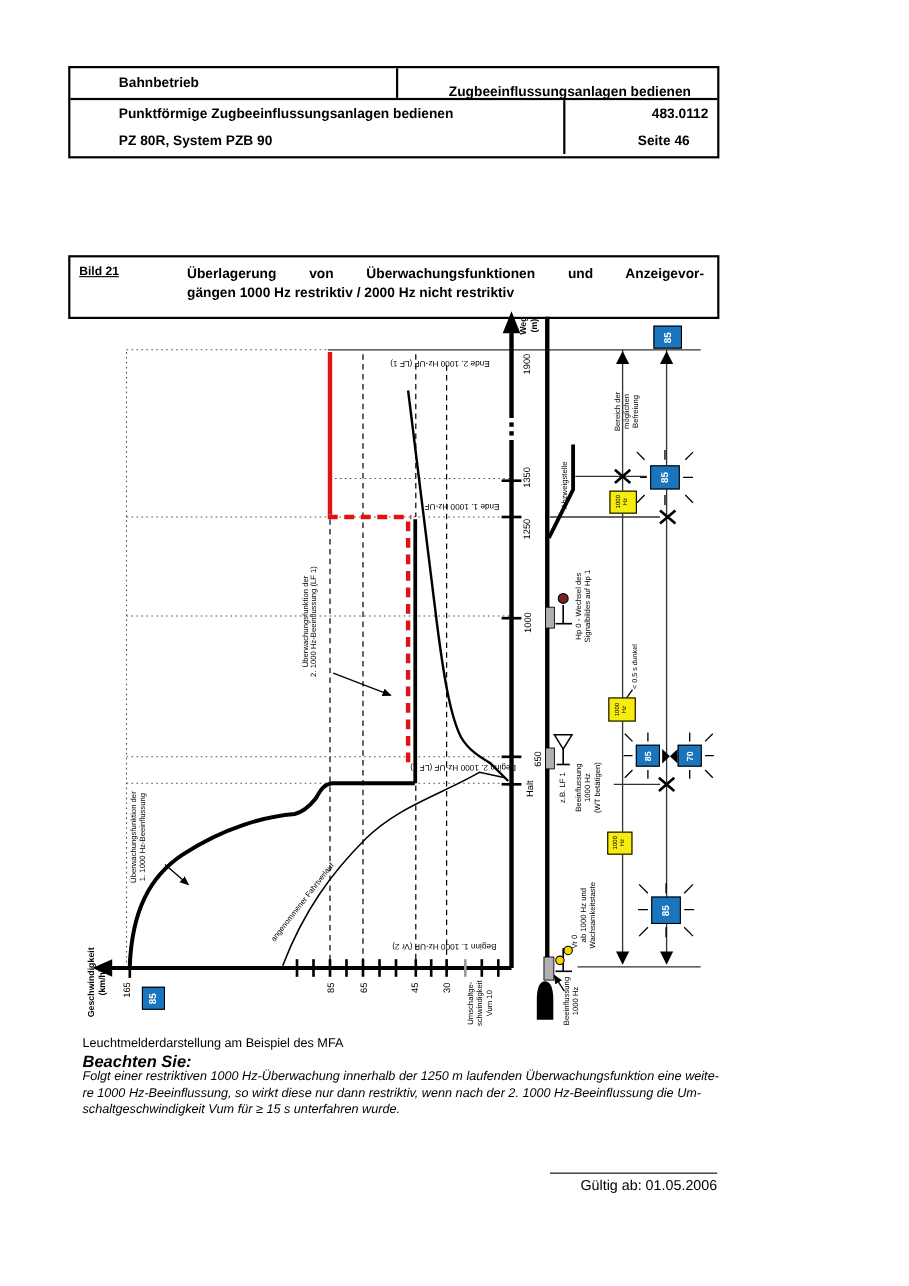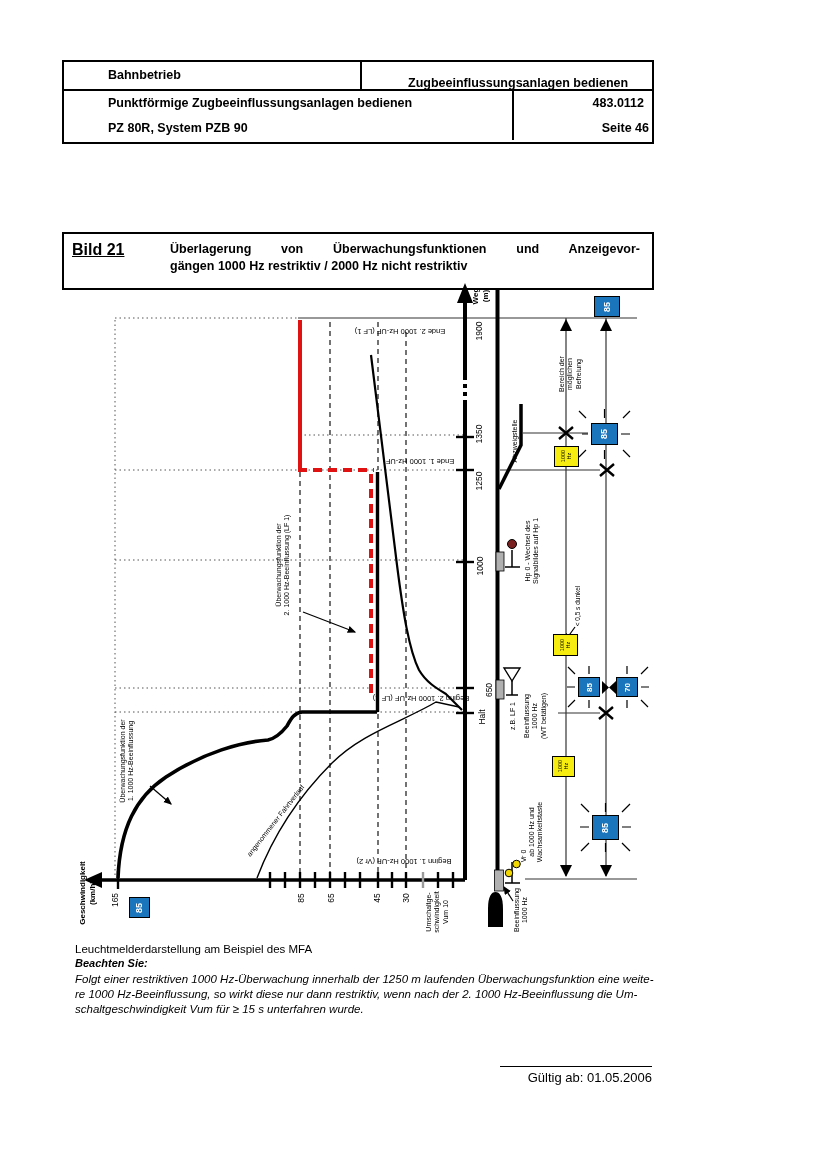--- a/index.html
+++ b/index.html
@@ -8,21 +8,21 @@
 
   
   .hdr{position:absolute;left:62px;top:60px;width:588px;height:80px;border:2px solid #000;}
   .hdr-row1{position:absolute;left:0;top:0;width:100%;height:27px;border-bottom:2px solid #000;}
   .hdr-v1{position:absolute;left:296px;top:0;width:0;height:27px;border-left:2px solid #000;}
   .hdr-v2{position:absolute;left:448px;top:29px;width:0;height:49px;border-left:2px solid #000;}
   .hdr .cell{position:absolute;font-weight:bold;font-size:12.5px;line-height:1;padding-left:36px;}
 
   
   .figbox{position:absolute;left:62px;top:232px;width:588px;height:54px;border:2px solid #000;}
-  .figlbl{position:absolute;left:8px;top:7px;font-weight:bold;font-size:16px;text-decoration:underline;}
+  .figlbl{position:absolute;left:8px;top:7px;font-weight:bold;font-size:11px;text-decoration:underline;}
   .figcap{position:absolute;left:106px;top:7px;width:470px;font-weight:bold;font-size:12.5px;line-height:1.35;}
   .figcap .j{text-align:justify;text-align-last:justify;}
 
   
   .lbl,.lbl180,.lblD{position:absolute;font-size:7px;line-height:1.2;white-space:pre-line;
        text-align:center;transform:translate(-50%,-50%) rotate(-90deg);}
   .lbl180{transform:translate(-50%,-50%) rotate(180deg);white-space:nowrap;font-size:7.5px;}
   .lblD{transform:translate(-50%,-50%) rotate(-52deg);white-space:nowrap;}
   .tick{font-size:8.5px;}
   .axt{font-weight:bold;font-size:8px;}
@@ -30,42 +30,42 @@
   
   .bluebox,.yellowbox{position:absolute;display:flex;align-items:center;justify-content:center;
        border:1px solid #000;box-sizing:border-box;}
   .bluebox{background:#1b75bc;}
   .bluebox span{color:#fff;font-weight:bold;font-size:9px;transform:rotate(-90deg);}
   .yellowbox{background:#f7ec0f;}
   .yellowbox span{color:#000;font-size:5.5px;line-height:1.1;white-space:pre-line;text-align:center;transform:rotate(-90deg);}
 
   
   .note1{position:absolute;left:75px;top:943px;font-size:11.5px;}
-  .note2{position:absolute;left:75px;top:957px;font-size:11px;font-weight:bold;font-style:italic;}
+  .note2{position:absolute;left:75px;top:957px;font-size:15px;font-weight:bold;font-style:italic;}
   .noteb{position:absolute;left:75px;top:972px;width:600px;font-size:11.5px;font-style:italic;
          line-height:1.3;white-space:pre-line;}
   .footline{position:absolute;left:500px;top:1066px;width:152px;border-top:1.5px solid #000;}
   .foottxt{position:absolute;left:500px;top:1070px;width:152px;text-align:right;font-size:13px;}
   svg{position:absolute;left:0;top:0;}
 </style>
 </head>
 <body>
 
 <div id="page">
 
   <div class="hdr">
     <div class="hdr-row1"></div>
     <div class="hdr-v1"></div>
     <div class="hdr-v2"></div>
     <div class="cell" style="left:8px;top:7px;">Bahnbetrieb</div>
     <div class="cell" style="left:308px;top:15px;">Zugbeeinflussungsanlagen bedienen</div>
     <div class="cell" style="left:8px;top:35px;">Punktförmige Zugbeeinflussungsanlagen bedienen</div>
     <div class="cell" style="right:8px;top:35px;">483.0112</div>
     <div class="cell" style="left:8px;top:60px;">PZ 80R, System PZB 90</div>
-    <div class="cell" style="right:3px;top:60px;">Seite 46</div>
+    <div class="cell" style="right:25px;top:60px;">Seite 46</div>
   </div>
 
   <div class="figbox">
     <div class="figlbl">Bild 21</div>
     <div class="figcap">
       <div class="j">Überlagerung von Überwachungsfunktionen und Anzeigevor-</div>
       <div>gängen 1000 Hz restriktiv / 2000 Hz nicht restriktiv</div>
     </div>
   </div>
 

